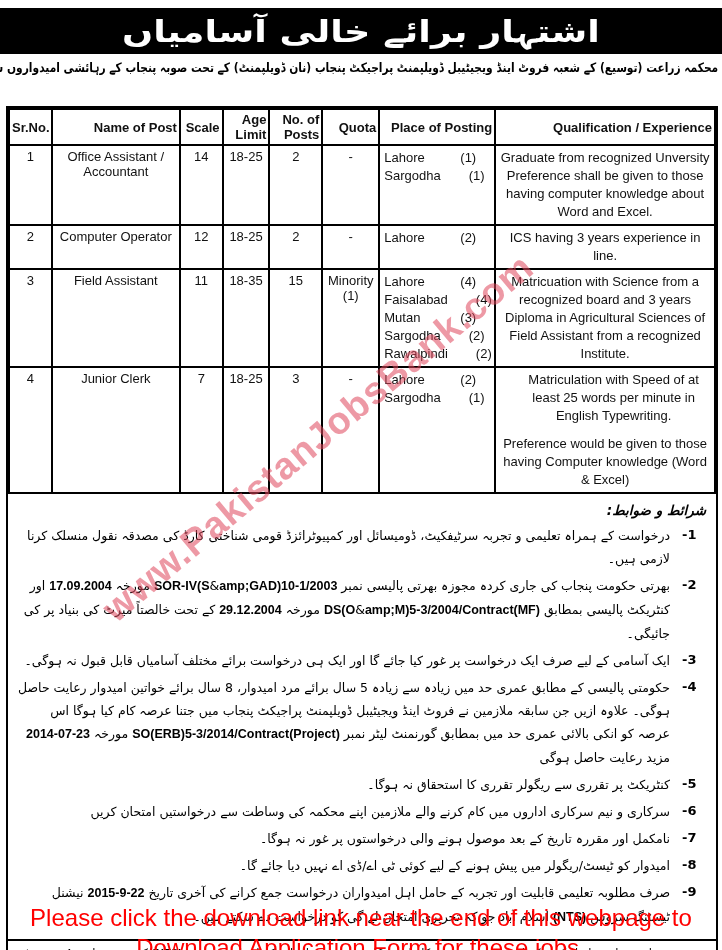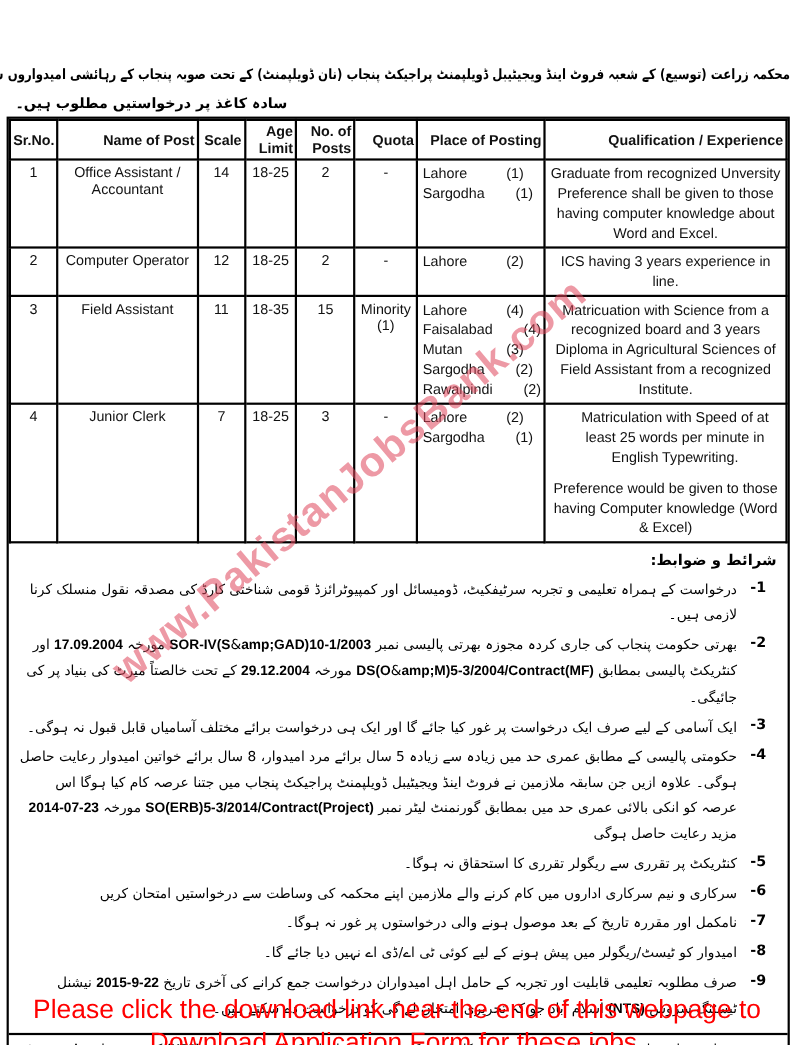--- a/index.html
+++ b/index.html
@@ -25,21 +25,21 @@
         font-family:"Liberation Sans",sans-serif;font-size:13px;text-align:center;}
   th{font-weight:bold;text-align:right;vertical-align:middle;font-size:13px;padding:2px;}
   td.center{text-align:center;}
   .qual{line-height:18px;}
   .qual p{margin:0 0 10px 17px;}
   .qual p:last-child{margin:0;}
   .place-line{display:flex;justify-content:space-between;padding-right:14px;line-height:18px;gap:28px;}
   
   .terms{direction:rtl;min-height:332px;padding:6px 8px 6px 6px;
          font-family:"DejaVu Sans",sans-serif;color:#000;}
-  .terms-heading{font-weight:bold;font-size:13.5px;margin:2px 2px 6px 2px;}
+  .terms-heading{font-weight:bold;font-size:13.5px;margin:2px 2px 6px 2px;font-style:italic;}
   .term{display:flex;gap:12px;margin-bottom:4px;}
   .t-num{min-width:26px;width:26px;direction:ltr;text-align:left;font-weight:bold;
          font-size:13px;padding-top:3px;}
   .t-num::before{content:"-";}
   .t-text{flex:1;font-size:12.5px;line-height:23px;text-align:right;}
   .t-text b{font-family:"Liberation Sans",sans-serif;font-size:12.5px;}
   
   .footer-box{position:relative;border-top:2px solid #000;height:104px;direction:rtl;
               font-family:"DejaVu Sans",sans-serif;color:#000;padding:4px 6px 0 6px;}
   .note{font-size:11.5px;text-align:right;line-height:17px;white-space:nowrap;
@@ -51,26 +51,28 @@
   
   .watermark{position:absolute;left:318px;top:438px;transform:translate(-50%,-50%) rotate(-40deg);
              font-family:"Liberation Sans",sans-serif;font-weight:bold;font-size:38px;
              letter-spacing:1px;opacity:.55;white-space:nowrap;pointer-events:none;z-index:6;}
 </style>
 </head>
 <body>
 
 <div class="page">
 
+  <div class="banner">
+    <span class="banner-text">اشتہار برائے خالی آسامیاں</span>
+  </div>
 
   <div class="intro">
     <div class="intro-l1-wrap">
       <span class="intro-l1">محکمہ زراعت (توسیع) کے شعبہ فروٹ اینڈ ویجیٹیبل ڈویلپمنٹ پراجیکٹ پنجاب (نان ڈویلپمنٹ) کے تحت صوبہ پنجاب کے رہائشی امیدواروں سے درج ذیل آسامیوں پر میرٹ کی بنیاد پر بھرتی کے لیے</span>
     </div>
-    <div class="intro-l2">سادہ کاغذ پر درخواستیں مطلوب ہیں۔</div>
   </div>
 
   <div class="frame">
 
     <table>
       <colgroup>
         <col style="width:42px">
           <col style="width:126px">
           <col style="width:42px">
           <col style="width:46px">

